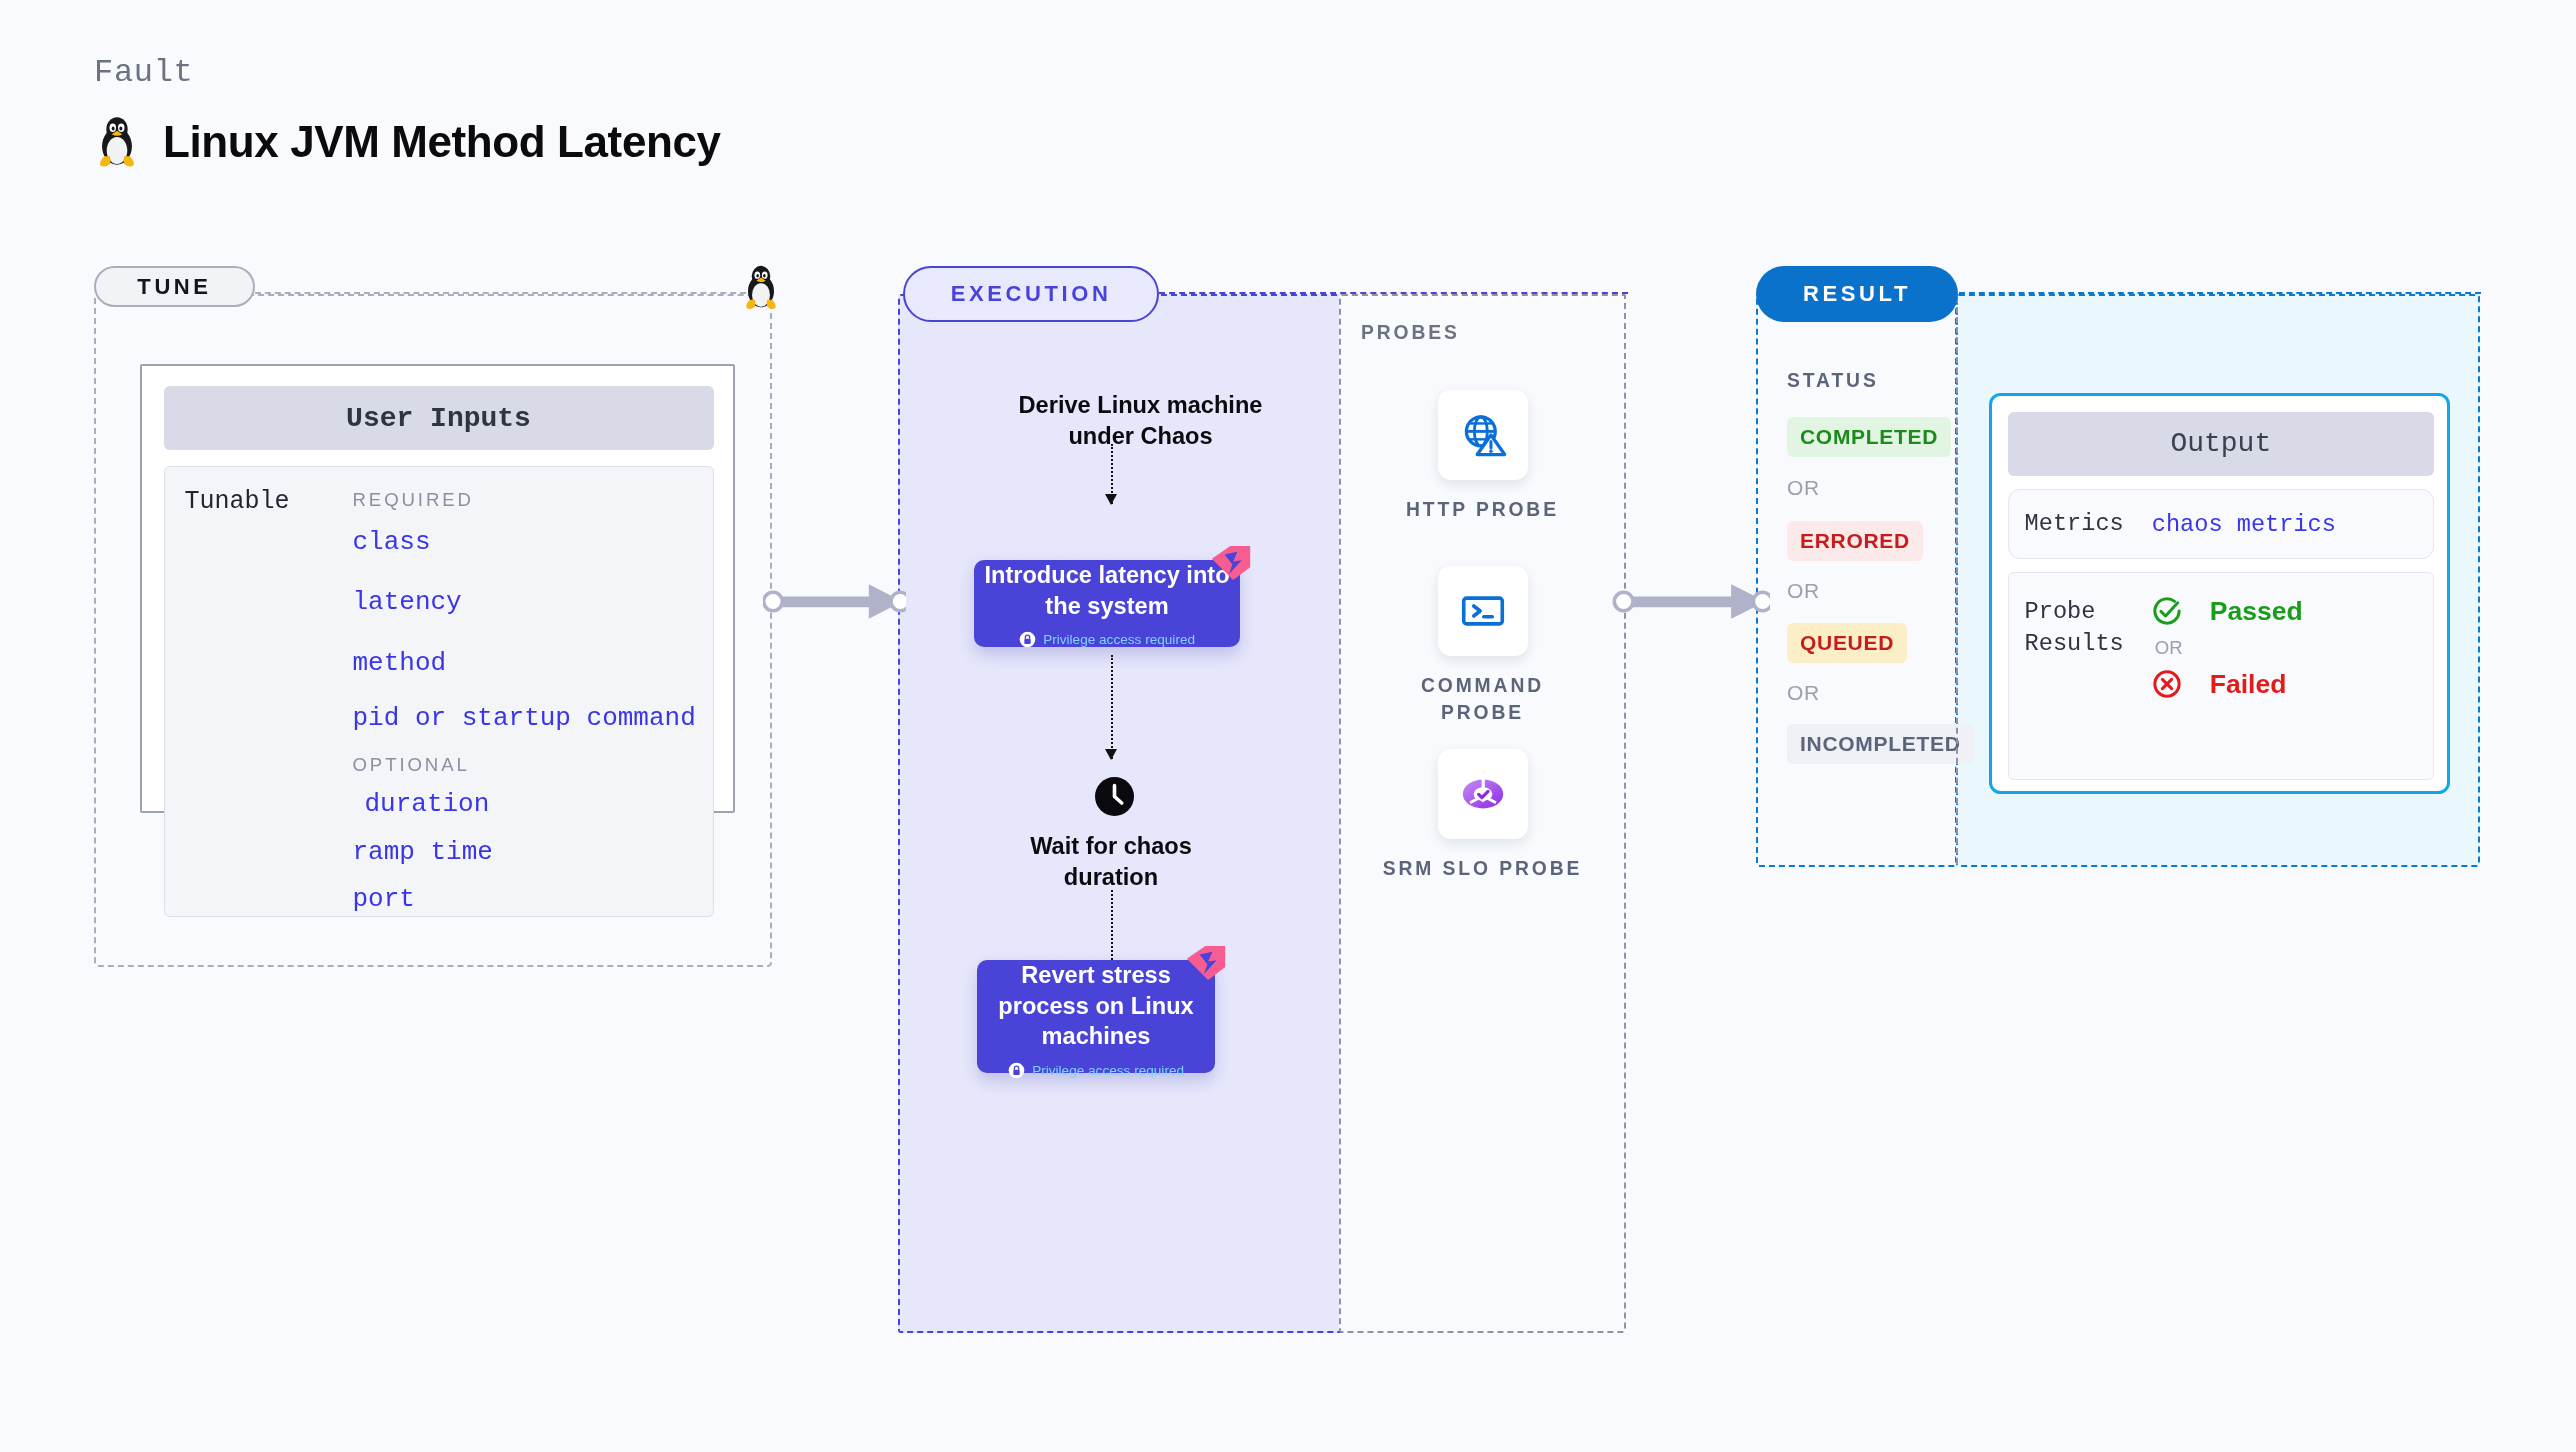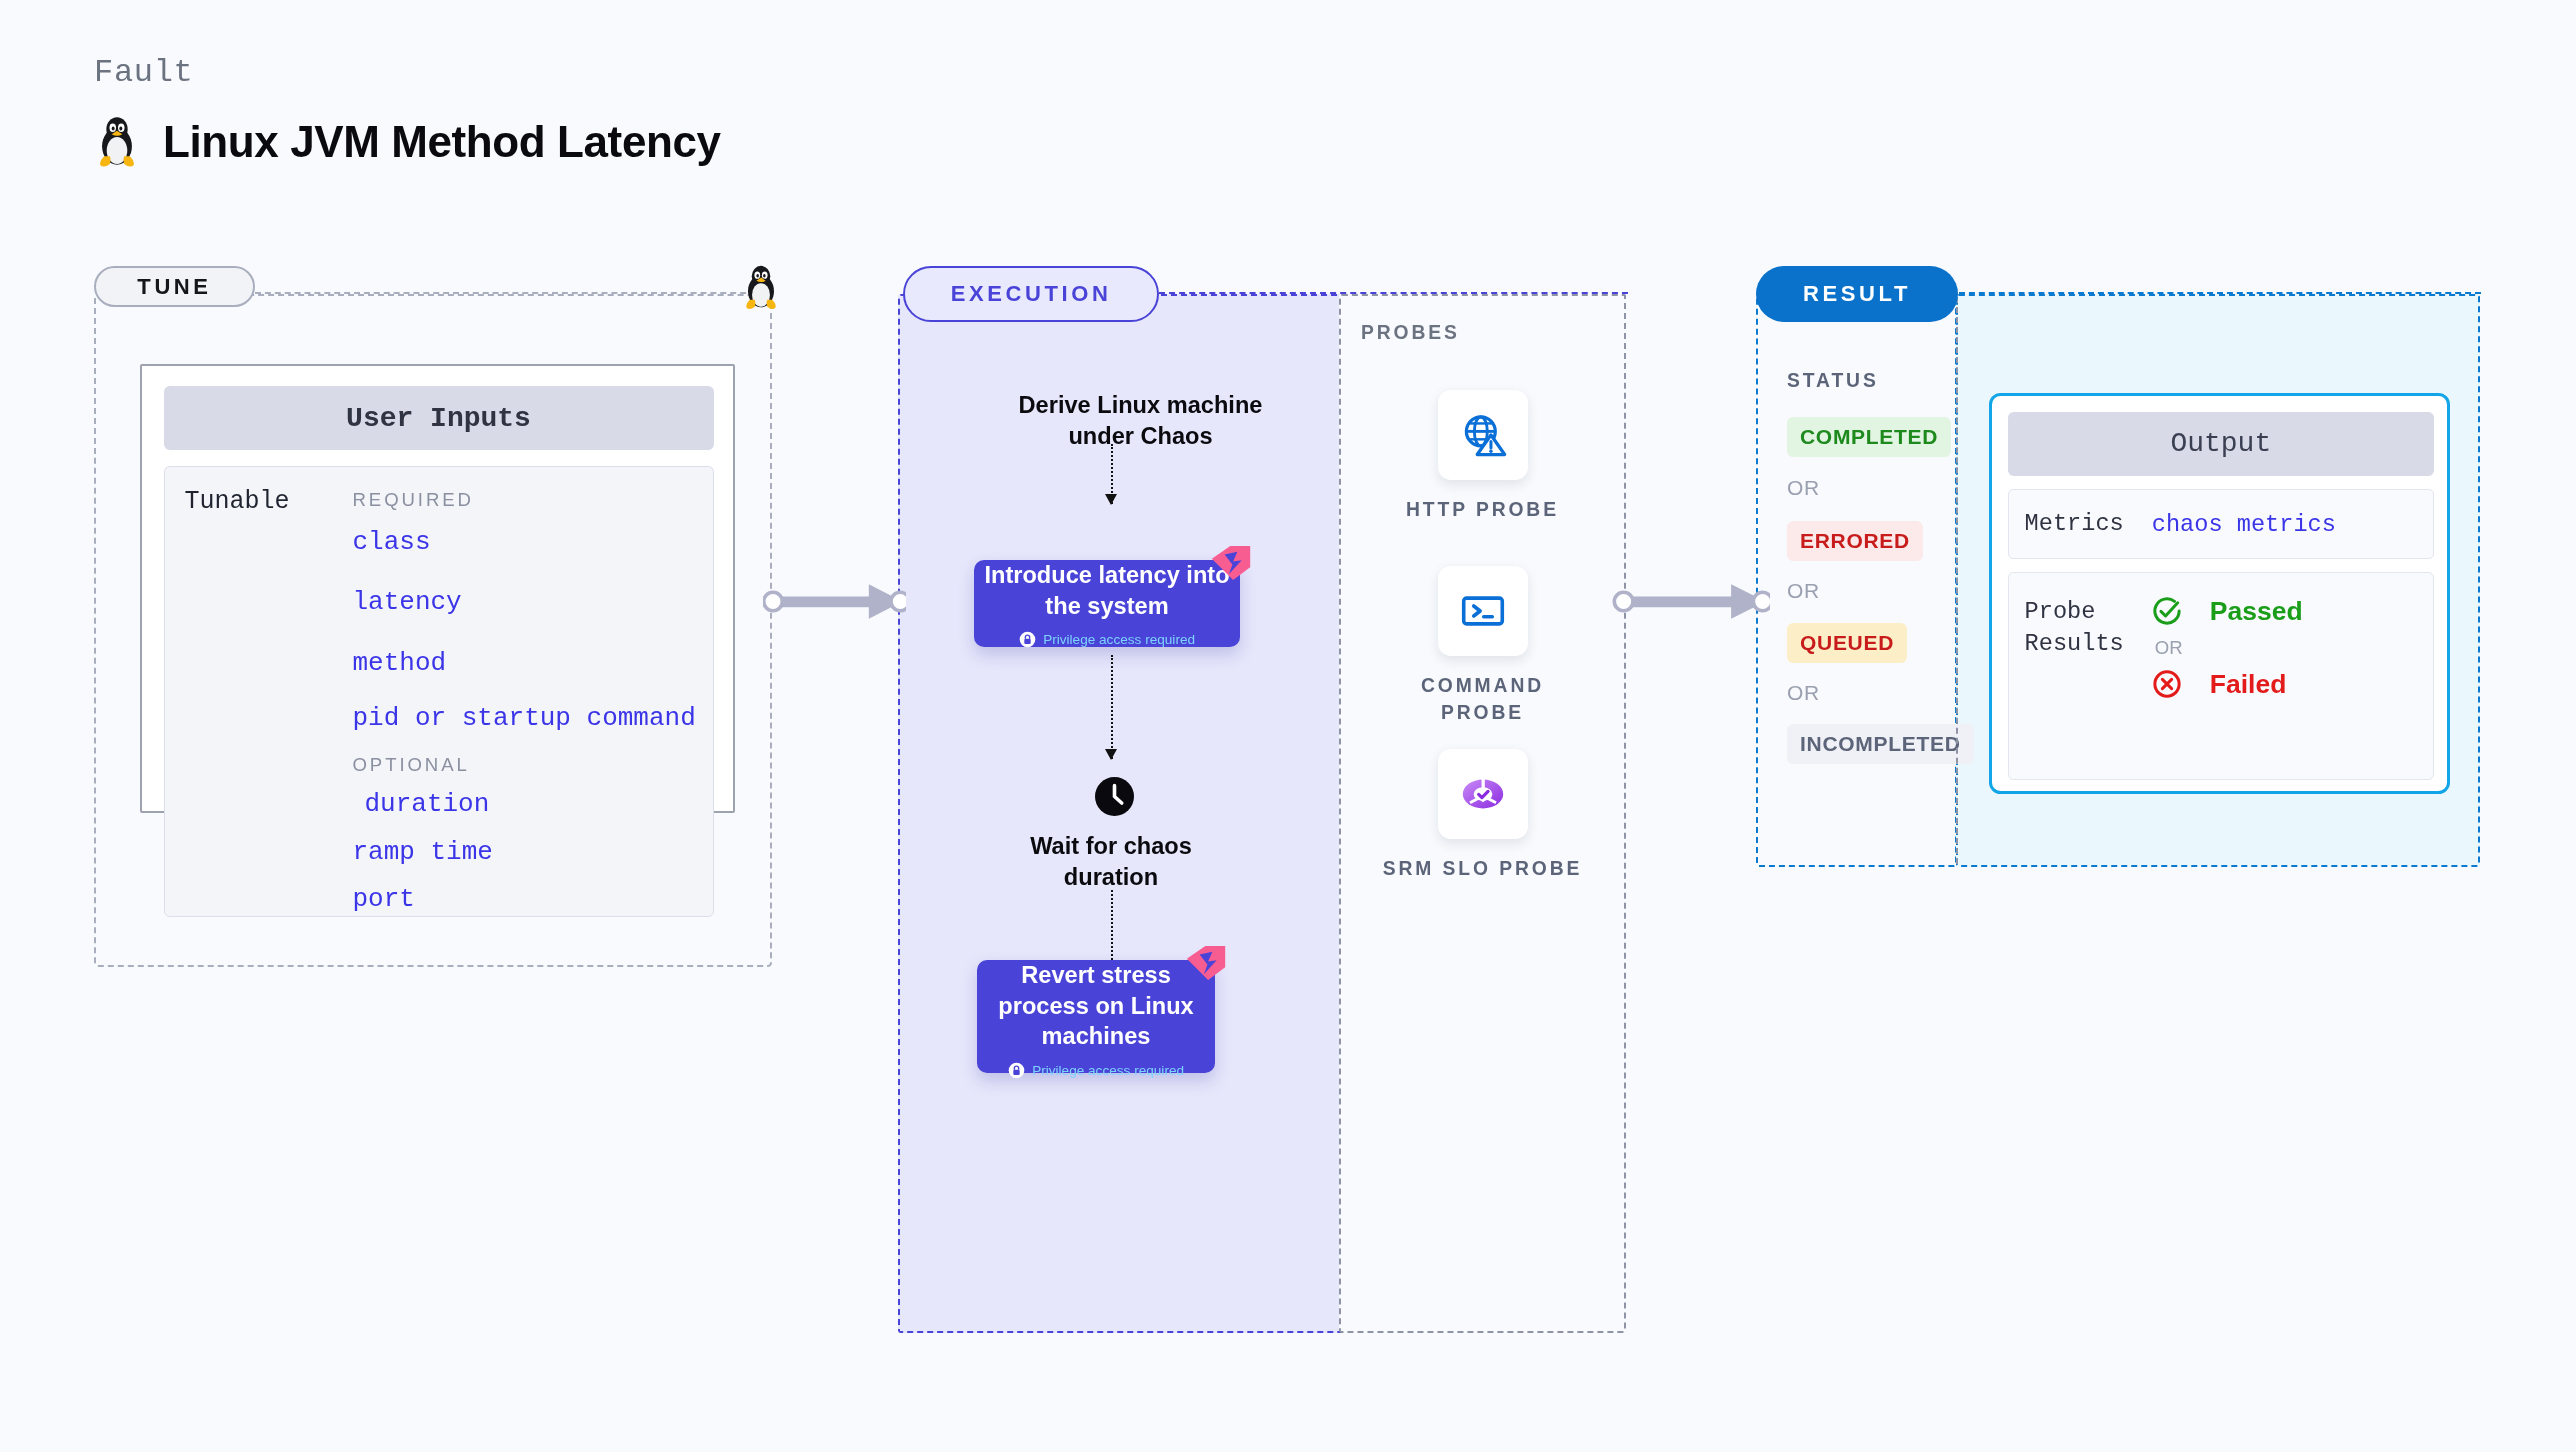--- a/index.html
+++ b/index.html
@@ -177,21 +177,21 @@
     position:absolute;left:1989px;top:393px;width:461px;height:401px;
     background:#FFFFFF;border:3.6px solid #12A6E8;border-radius:11.5px;box-sizing:border-box;
   }
   #output-header{
     position:absolute;left:15.8px;top:15.8px;width:426px;height:64px;
     background:#D8DAE8;border-radius:5.7px;display:flex;align-items:center;justify-content:center;
     font-family:"Liberation Mono", monospace;font-size:28px;color:#3A3F52;
   }
   #metrics-row{
     position:absolute;left:15.8px;top:93px;width:426px;height:70px;
-    background:#F8FAFD;border:1.4px solid #E3E6EF;border-radius:5px;
+    background:#F8FAFD;border:1.4px solid #E3E6EF;border-radius:12px;
     display:flex;align-items:center;box-sizing:border-box;
   }
   #probe-results-row{
     position:absolute;left:15.8px;top:176px;width:426px;height:208px;
     background:#F8FAFD;border:1.4px solid #E3E6EF;border-radius:5.7px;
     display:flex;align-items:flex-start;box-sizing:border-box;padding-top:23px;
   }
   .row-key{
     font-family:"Liberation Mono", monospace;font-size:23.6px;color:#2F3342;
     width:143px;padding-left:15.8px;line-height:1.35;box-sizing:border-box;

